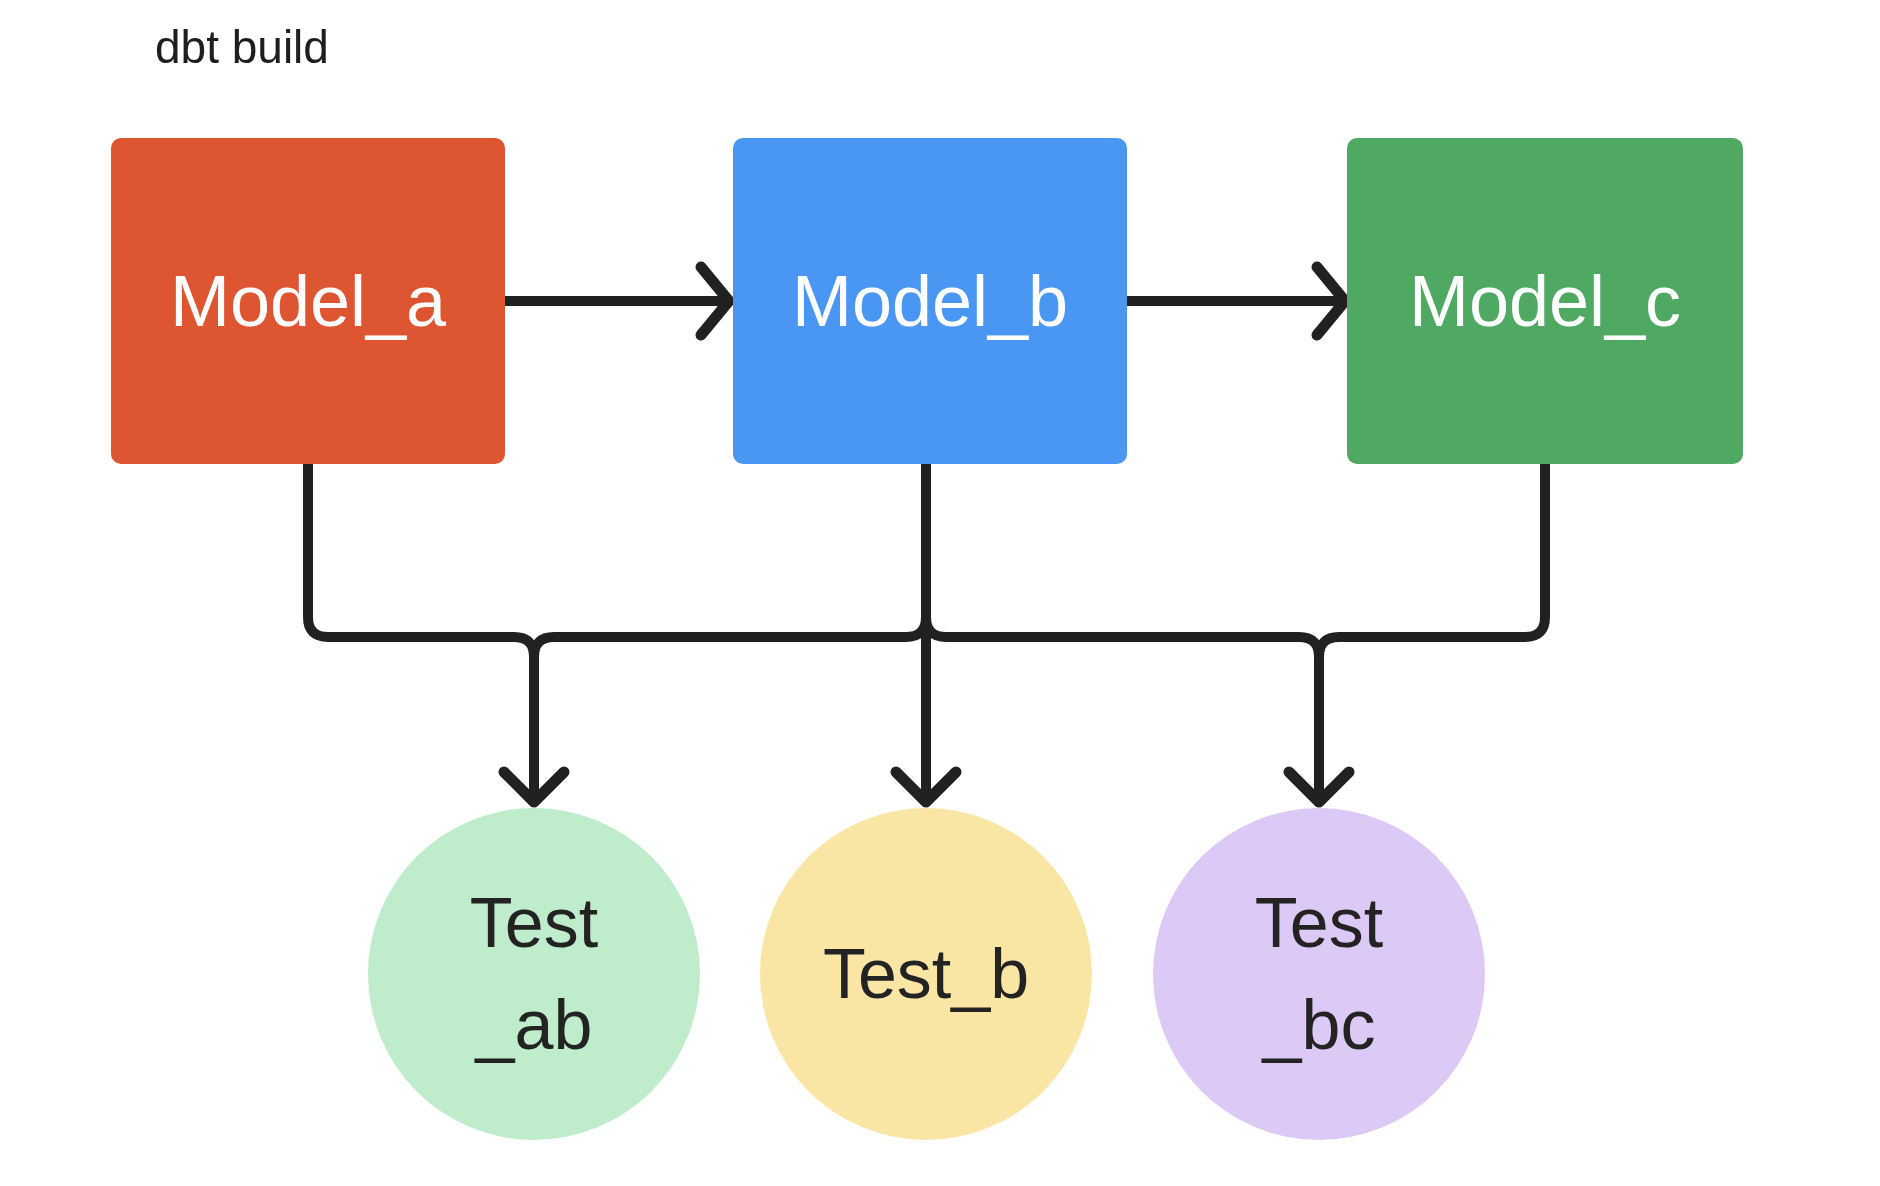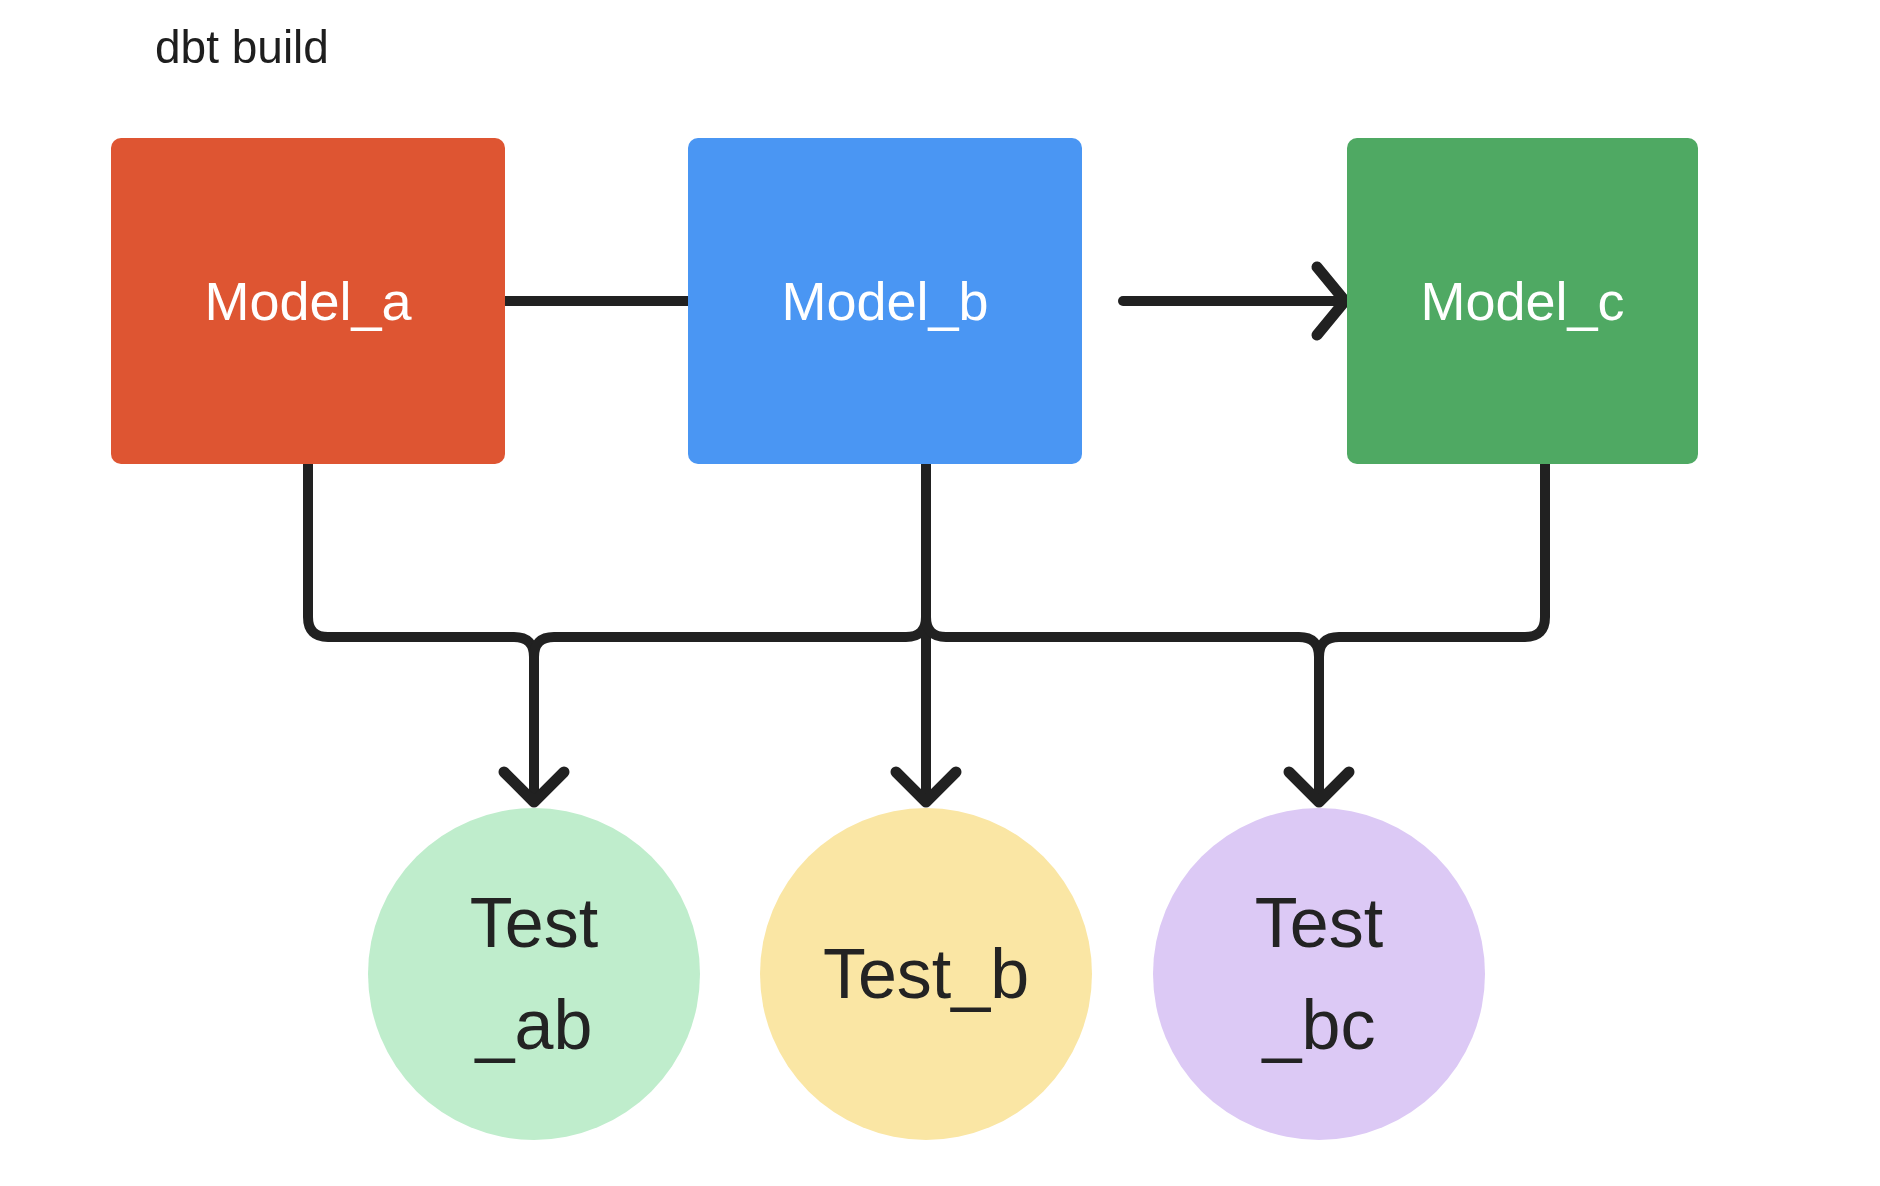--- a/index.html
+++ b/index.html
@@ -39,27 +39,27 @@
   }
   .model-node{
     position:absolute;
     top:138px;
     width:394px;
     height:326px;
     border-radius:10px;
     display:flex;
     align-items:center;
     justify-content:center;
-    font-size:54px;
+    font-size:72px;
     font-weight:500;
     white-space:nowrap;
   }
   .model-a{ left:111px; }
-  .model-b{ left:688px; }
-  .model-c{ left:1347px; width:351px; }
+  .model-b{ left:733px; }
+  .model-c{ left:1347px; width:396px; }
   .test-node{
     position:absolute;
     top:808px;
     width:332px;
     height:332px;
     border-radius:50%;
     display:flex;
     flex-direction:column;
     align-items:center;
     justify-content:center;

